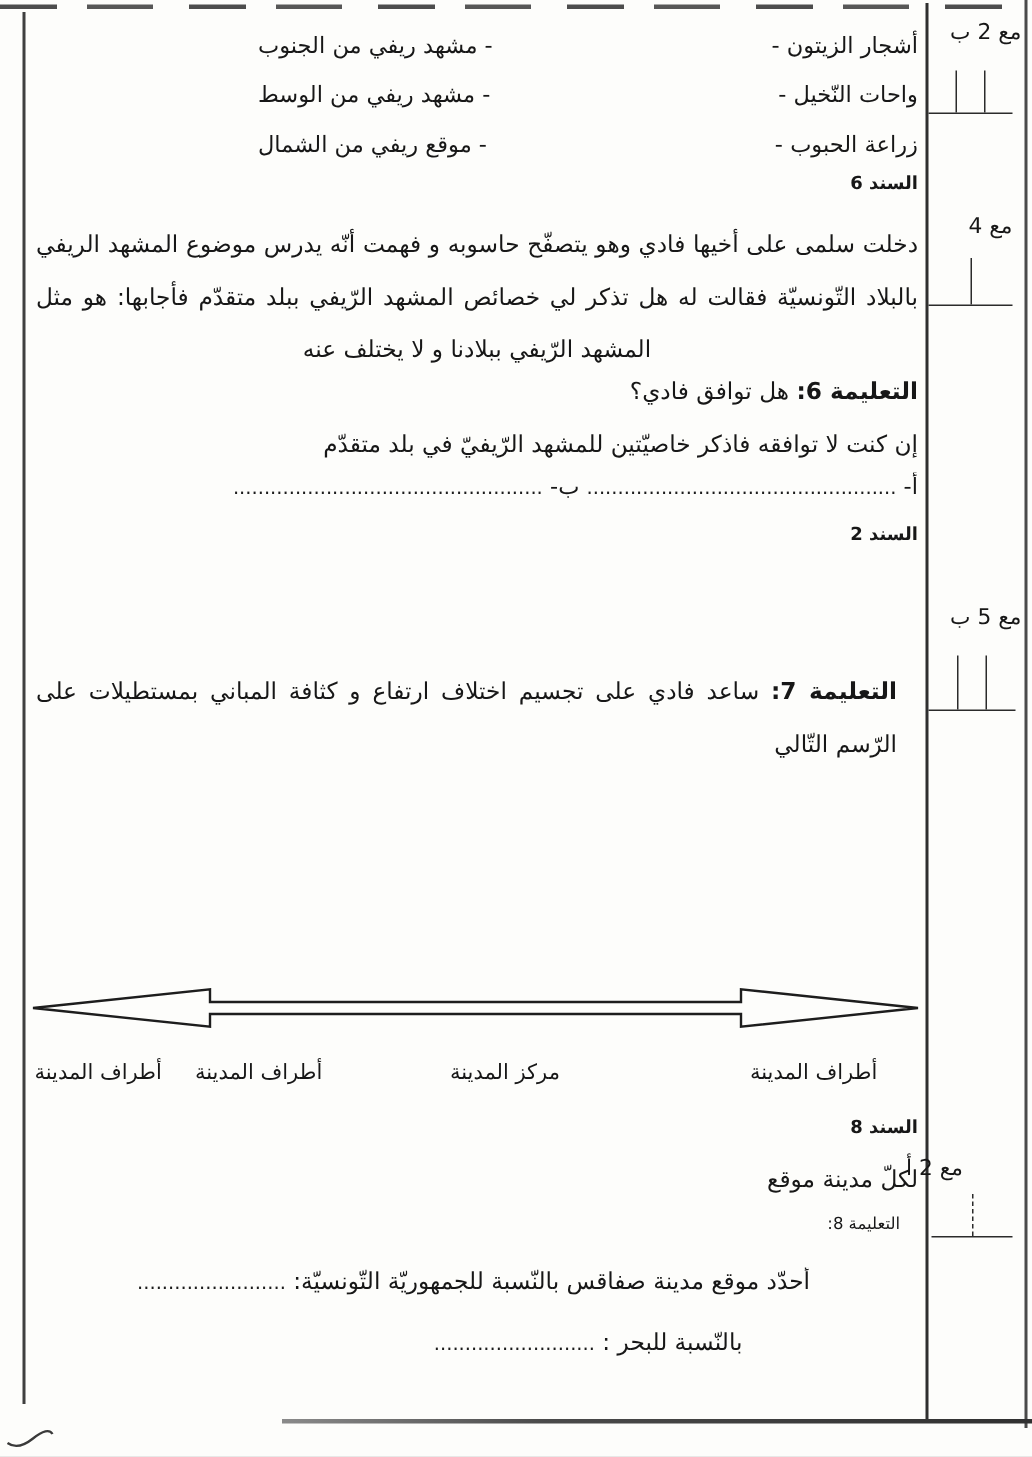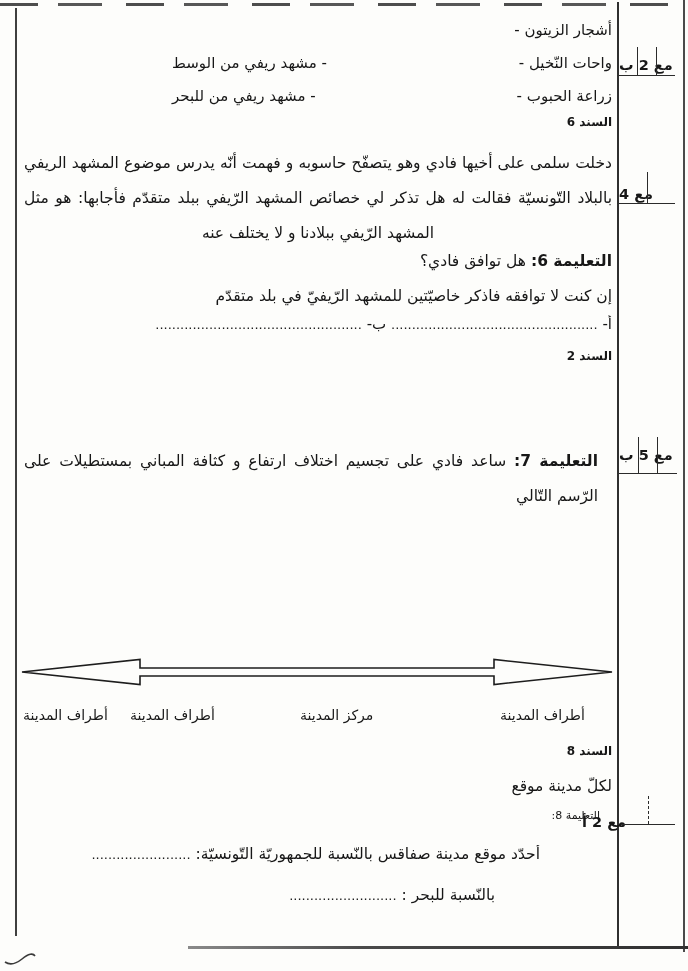--- a/index.html
+++ b/index.html
@@ -19,21 +19,21 @@
   .top-dash{
     left:0;top:3px;width:688px;height:2.5px;
     background:repeating-linear-gradient(90deg,#2e2e2e 0 38px,transparent 38px 58px,#3a3a3a 58px 102px,transparent 102px 126px);
     opacity:.85;
   }
   .left-rule{left:15px;top:8px;width:2px;height:928px;background:#3f3f3f;}
   .margin-rule{left:617px;top:2px;width:2px;height:946px;background:#2f2f2f;}
   .right-rule{left:683px;top:0;width:2px;height:952px;background:#4a4a4a;}
   .bottom-rule{left:188px;top:946px;width:500px;height:3px;background:linear-gradient(90deg,#8a8a8a,#4a4a4a 35%,#303030);}
   
-  .score-label{font-size:14.5px;font-weight:bold;text-align:left;margin-top:43px;}
+  .score-label{font-size:14.5px;font-weight:normal;text-align:right;}
   .score-box{display:flex;direction:rtl;border-bottom:1.6px solid #2b2b2b;}
   .score-cell{flex:1;border-left:1.6px solid #2b2b2b;}
   .score-cell:last-child{border-left:none;}
   .dashed-div{border-left-style:dashed !important;}
   
   .match-row{display:flex;justify-content:space-between;direction:rtl;line-height:33px;font-size:15px;}
   .diagram-label{font-size:14px;white-space:nowrap;direction:rtl;}
 </style>
 </head>
 <body>
@@ -71,28 +71,29 @@
 
   <div class="abs score-label rtl" style="left:582px;top:771px;width:60px;">مع 2 أ</div>
   <div class="abs score-box edge-r" style="left:621px;top:796px;width:54px;height:28px;">
     <div class="score-cell dashed-div"></div>
     <div class="score-cell"></div>
   </div>
 
   <div class="abs rtl" style="left:22px;top:14px;width:590px;padding-left:150px;box-sizing:border-box;">
     <div class="match-row">
       <span>أشجار الزيتون -</span>
+      <span>- مشهد ريفي من الجنوب</span>
     </div>
     <div class="match-row">
       <span>واحات النّخيل -</span>
       <span>- مشهد ريفي من الوسط</span>
     </div>
     <div class="match-row">
       <span>زراعة الحبوب -</span>
-      <span>- مشهد ريفي من للبحر</span>
+      <span>- موقع ريفي من الشمال</span>
     </div>
   </div>
 
   <div class="abs rtl heading" style="right:76px;top:115px;">السند 6</div>
   <div class="abs rtl body-text" style="right:76px;left:24px;top:146px;text-align-last:center;">دخلت سلمى على أخيها فادي وهو يتصفّح حاسوبه و فهمت أنّه يدرس موضوع المشهد الريفي بالبلاد التّونسيّة فقالت له هل تذكر لي خصائص المشهد الرّيفي ببلد متقدّم فأجابها: هو مثل المشهد الرّيفي ببلادنا و لا يختلف عنه</div>
 
   <div class="abs rtl" style="right:76px;top:252px;font-size:15.5px;">
     <span class="bold">التعليمة 6:</span>
     <span>هل توافق فادي؟</span>
   </div>

